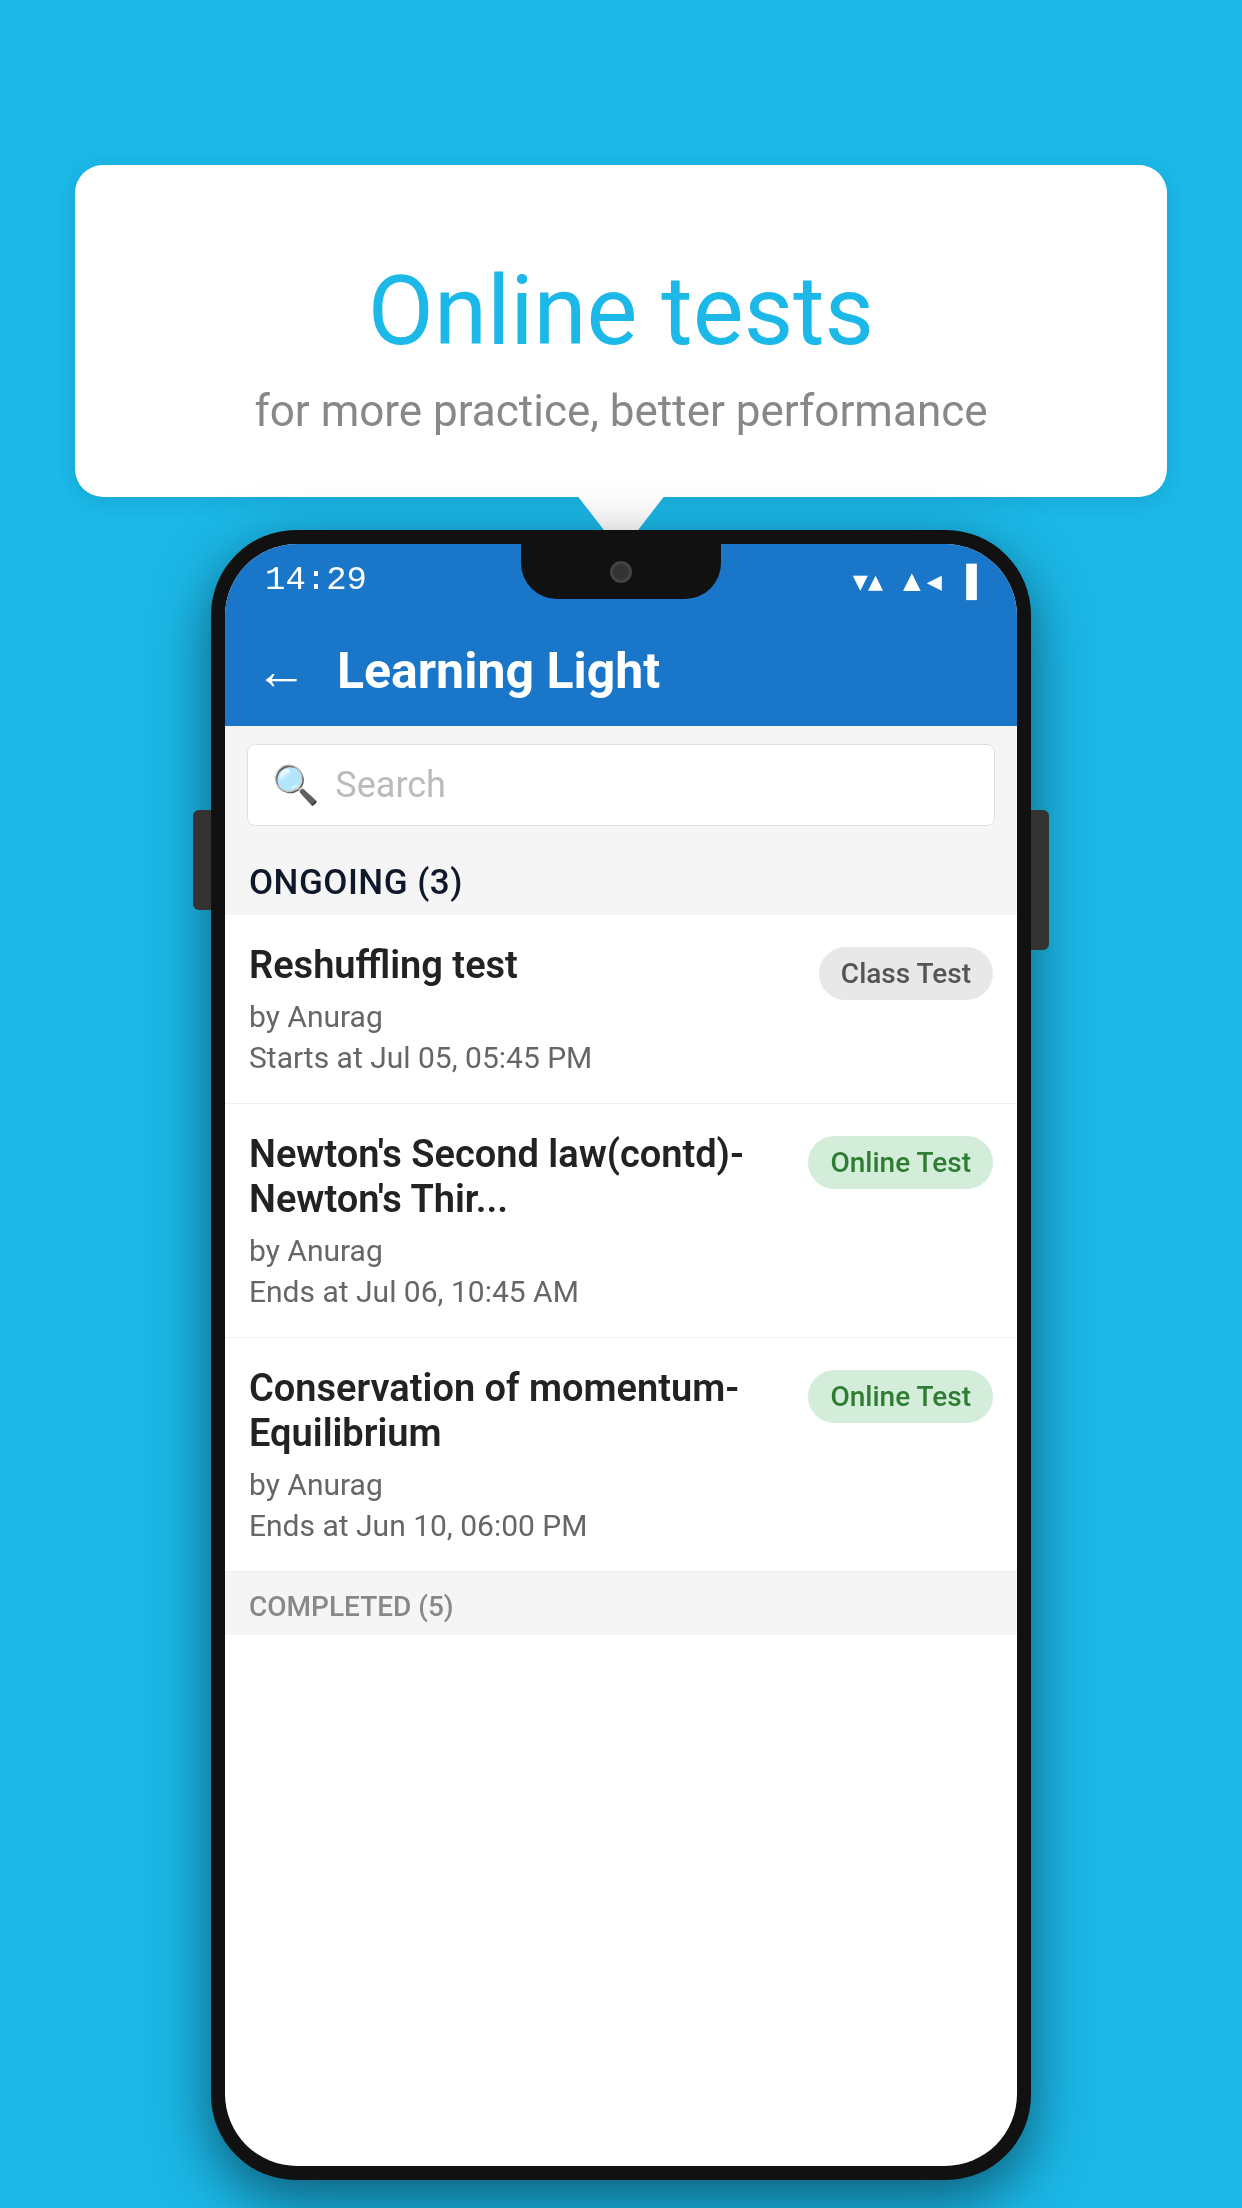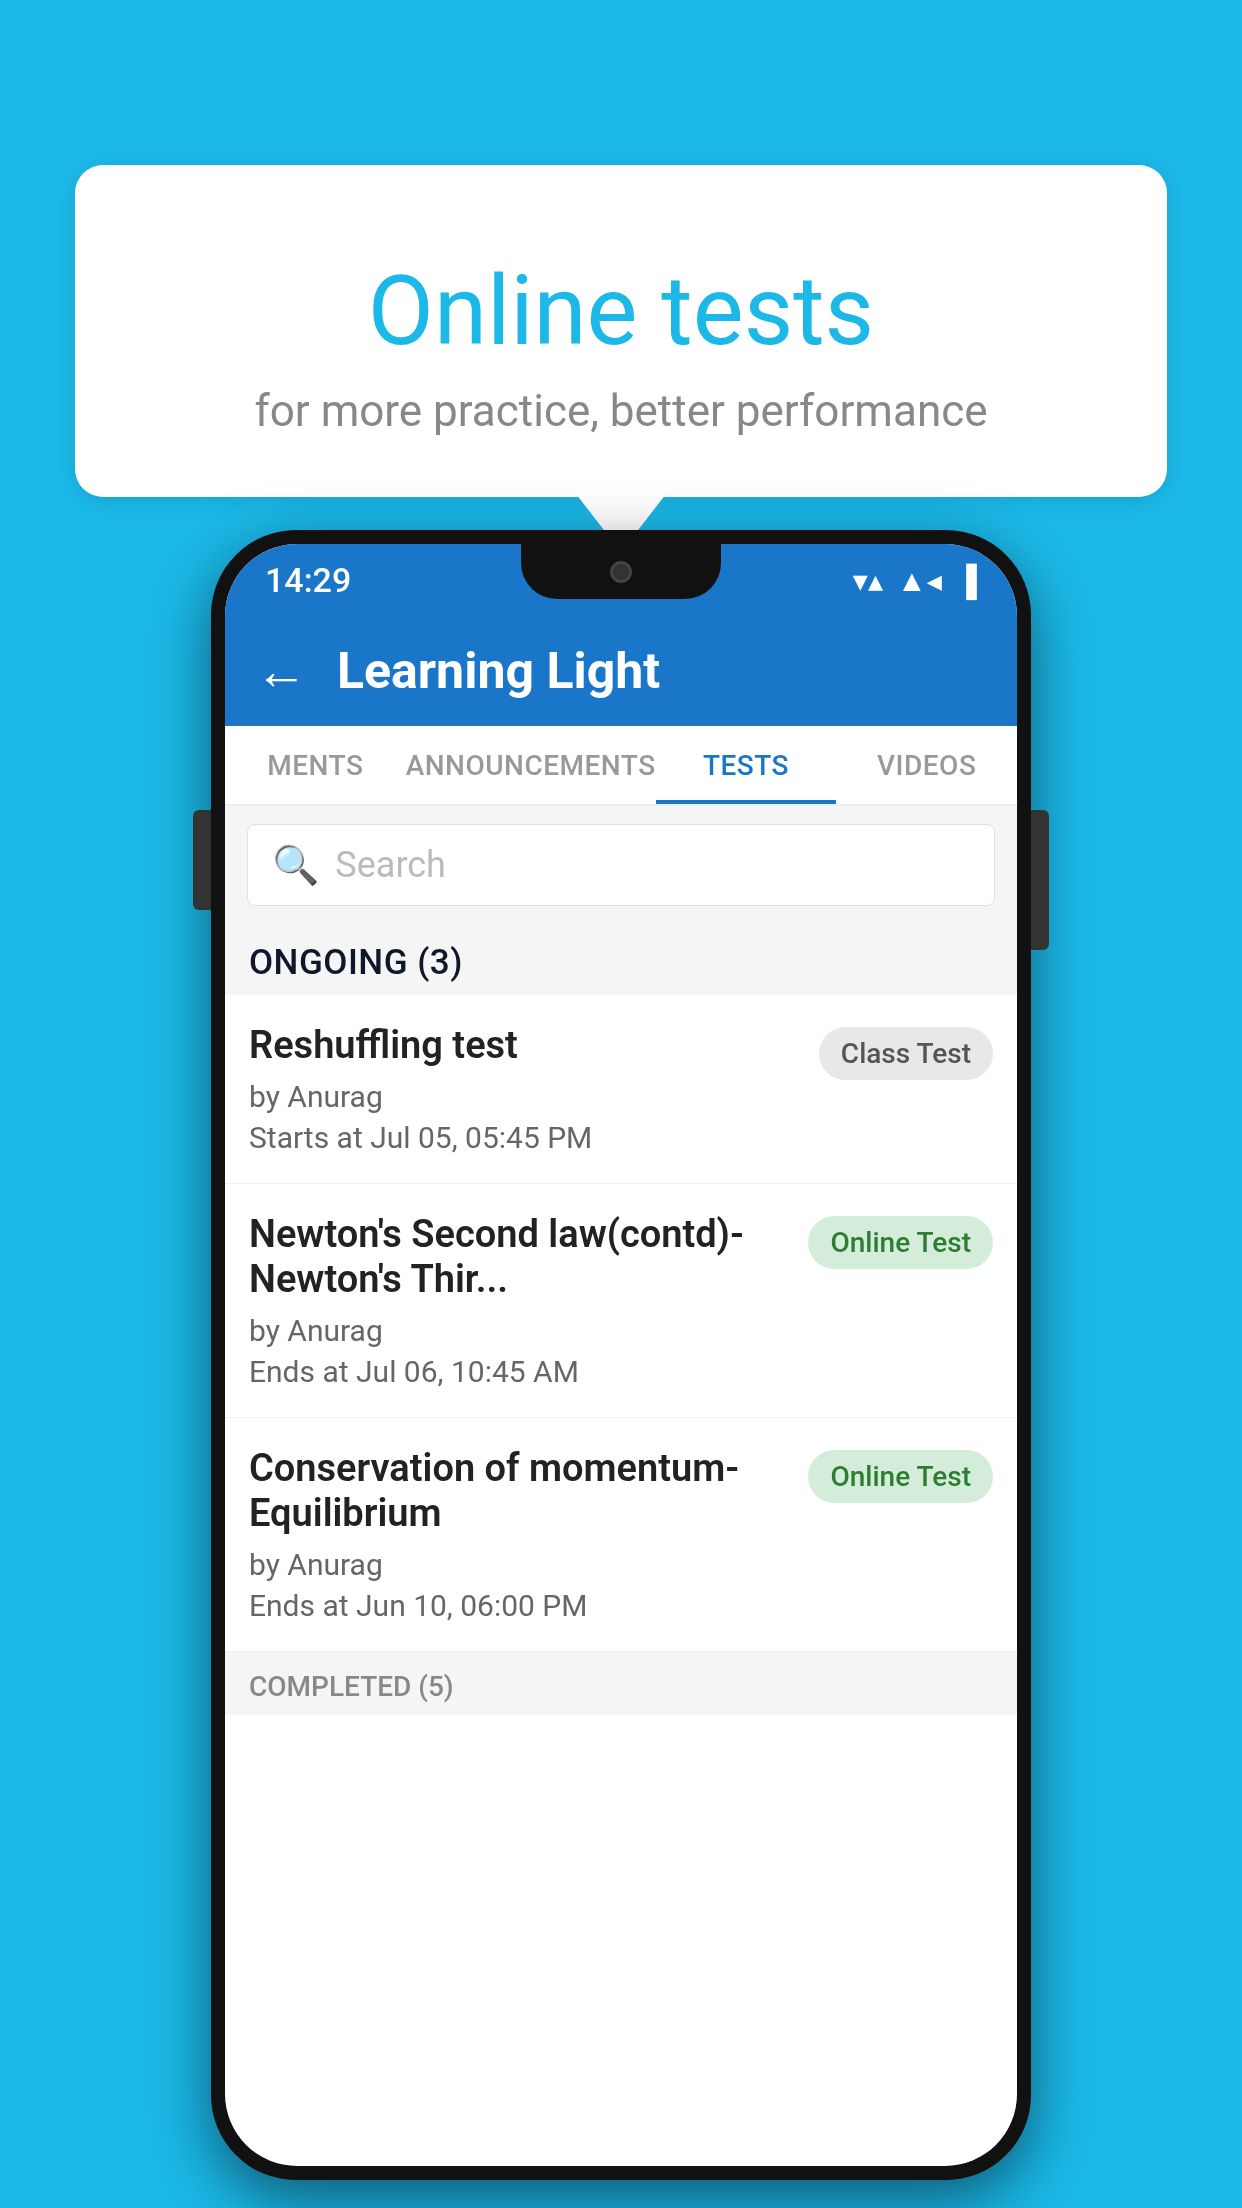--- a/index.html
+++ b/index.html
@@ -138,20 +138,21 @@
       align-items: center;
       justify-content: space-between;
       padding: 0 40px;
       padding-top: 0;
     }
 
     .status-time {
       color: white;
       font-size: 34px;
       font-weight: 500;
+      font-family: Liberation Mono, monospace;
     }
 
     .status-icons {
       display: flex;
       align-items: center;
       gap: 14px;
     }
 
     .wifi-icon, .signal-icon, .battery-icon {
       color: white;
@@ -347,34 +348,20 @@
           <span class="signal-icon">▲◂</span>
           <span class="battery-icon">▐</span>
         </div>
       </div>
 
       <div class="app-bar">
         <span class="back-arrow">←</span>
         <span class="app-title">Learning Light</span>
       </div>
 
-      <div class="tabs-container">
-        <div class="tab">
-          <span>MENTS</span>
-        </div>
-        <div class="tab">
-          <span>ANNOUNCEMENTS</span>
-        </div>
-        <div class="tab active">
-          <span>TESTS</span>
-        </div>
-        <div class="tab">
-          <span>VIDEOS</span>
-        </div>
-      </div>
 
       <div class="search-container">
         <div class="search-box">
           <span class="search-icon-svg">🔍</span>
           <span class="search-placeholder">Search</span>
         </div>
       </div>
 
       <div class="section-header">
         <span class="section-label">ONGOING (3)</span>

